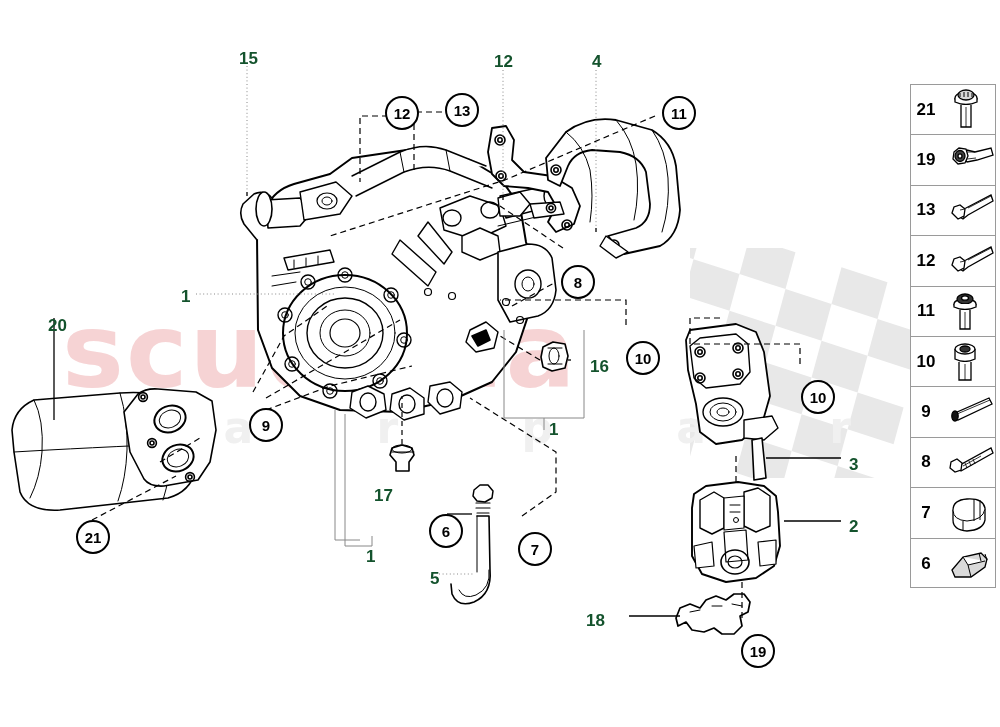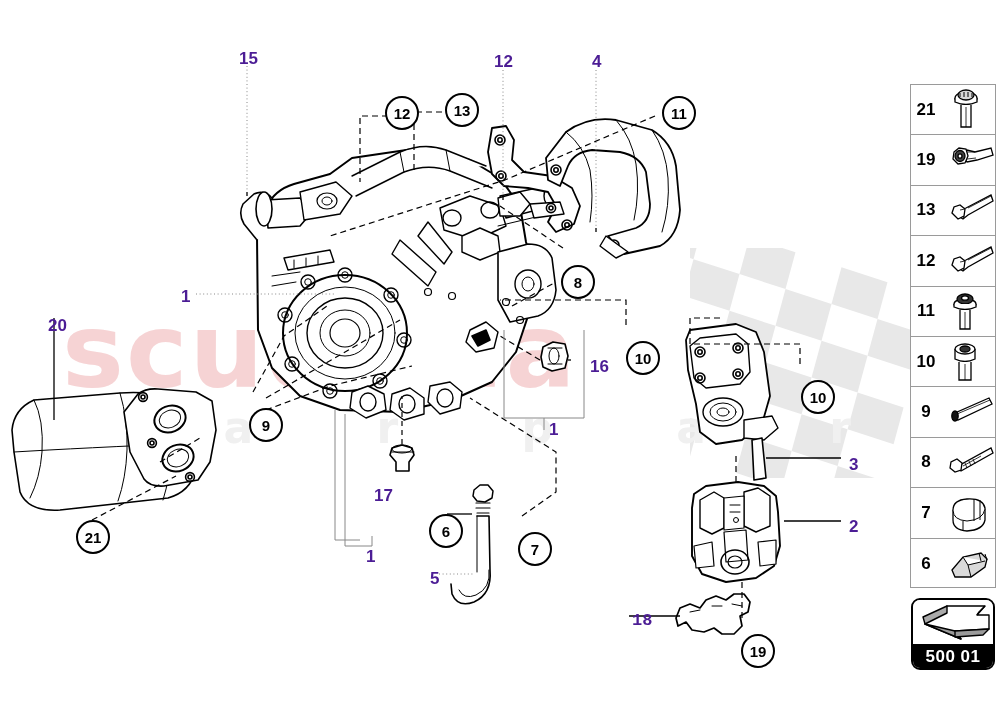--- a/index.html
+++ b/index.html
@@ -17,21 +17,21 @@
       font-family:"DejaVu Sans", sans-serif;}
   .wm-carparts{position:absolute;left:74px;top:398px;width:640px;height:60px;
       font-size:44px;font-weight:bold;letter-spacing:54px;color:#f0f0f0;
       line-height:60px;pointer-events:none;white-space:nowrap;
       font-family:"DejaVu Sans", sans-serif;}
 
   
   #art{position:absolute;left:0;top:0;width:1000px;height:727px;}
 
   
-  .cnum{position:absolute;font-size:17px;font-weight:bold;color:#4c1d95;
+  .cnum{position:absolute;font-size:17px;font-weight:bold;color:#14532d;
         line-height:1;white-space:nowrap;}
   .ccirc{position:absolute;width:34px;height:34px;border:2px solid #000;
          border-radius:50%;background:#fff;
          display:flex;align-items:center;justify-content:center;
          font-size:15px;font-weight:bold;color:#000;box-sizing:border-box;}
 
   
   #legend{position:absolute;left:910px;top:84px;width:86px;height:504px;
           border:1px solid #9a9a9a;background:#fff;box-sizing:border-box;}
   .lrow{position:relative;height:50.4px;border-bottom:1px solid #9a9a9a;
@@ -346,21 +346,21 @@
   <div class="ccirc" style="left:249px;top:408px;">9</div>
   <div class="cnum" style="left:549px;top:421px;">1</div>
   <div class="cnum" style="left:849px;top:456px;">3</div>
   <div class="cnum" style="left:374px;top:487px;">17</div>
   <div class="cnum" style="left:849px;top:518px;">2</div>
   <div class="ccirc" style="left:429px;top:514px;">6</div>
   <div class="ccirc" style="left:76px;top:520px;">21</div>
   <div class="ccirc" style="left:518px;top:532px;">7</div>
   <div class="cnum" style="left:366px;top:548px;">1</div>
   <div class="cnum" style="left:430px;top:570px;">5</div>
-  <div class="cnum" style="left:632px;top:612px;font-family:Liberation Mono, monospace;">18</div>
+  <div class="cnum" style="left:586px;top:612px;">18</div>
   <div class="ccirc" style="left:741px;top:634px;">19</div>
 
   <div id="legend">
 
     <div class="lrow">
       <div class="lnum">21</div>
       <div class="lart">
         <svg width="54" height="50" viewBox="0 0 54 50">
           <g fill="#fff" stroke="#000" stroke-width="1.3">
             <ellipse cx="25" cy="13" rx="11" ry="6"></ellipse>
@@ -497,28 +497,14 @@
             <path d="M11 31 L22 18 L40 14 L46 20 L44 28 L30 38 L14 38 Z" fill="#dadada"></path>
             <path d="M22 18 L27 26 L44 22" stroke-width="1"></path>
             <path d="M27 26 L30 38" stroke-width="1"></path>
             <path d="M38 14 L40 22 M44 15 L46 21" stroke-width="1"></path>
           </g>
         </svg>
       </div>
     </div>
   </div>
 
-  <div id="badge">
-    <div class="bimg">
-      <svg width="76" height="42" viewBox="0 0 76 42">
-        <g stroke="#000" stroke-width="1.4" stroke-linejoin="round">
-          <path d="M30 4 L68 4 L60 13 L72 13 L72 27 L38 29 L44 37 L8 22 Z" fill="#fff"></path>
-          <path d="M30 4 L6 15 L8 22 L30 11 Z" fill="#aaa"></path>
-          <path d="M8 22 L44 37 L38 29 Z" fill="#9a9a9a"></path>
-          <path d="M72 27 L66 33 L38 35 L38 29 Z" fill="#9a9a9a"></path>
-          <path d="M68 4 L62 10 L60 13" fill="none"></path>
-        </g>
-      </svg>
-    </div>
-    <div class="blabel">500 01</div>
-  </div>
 
 </div>
 
 </body></html>

